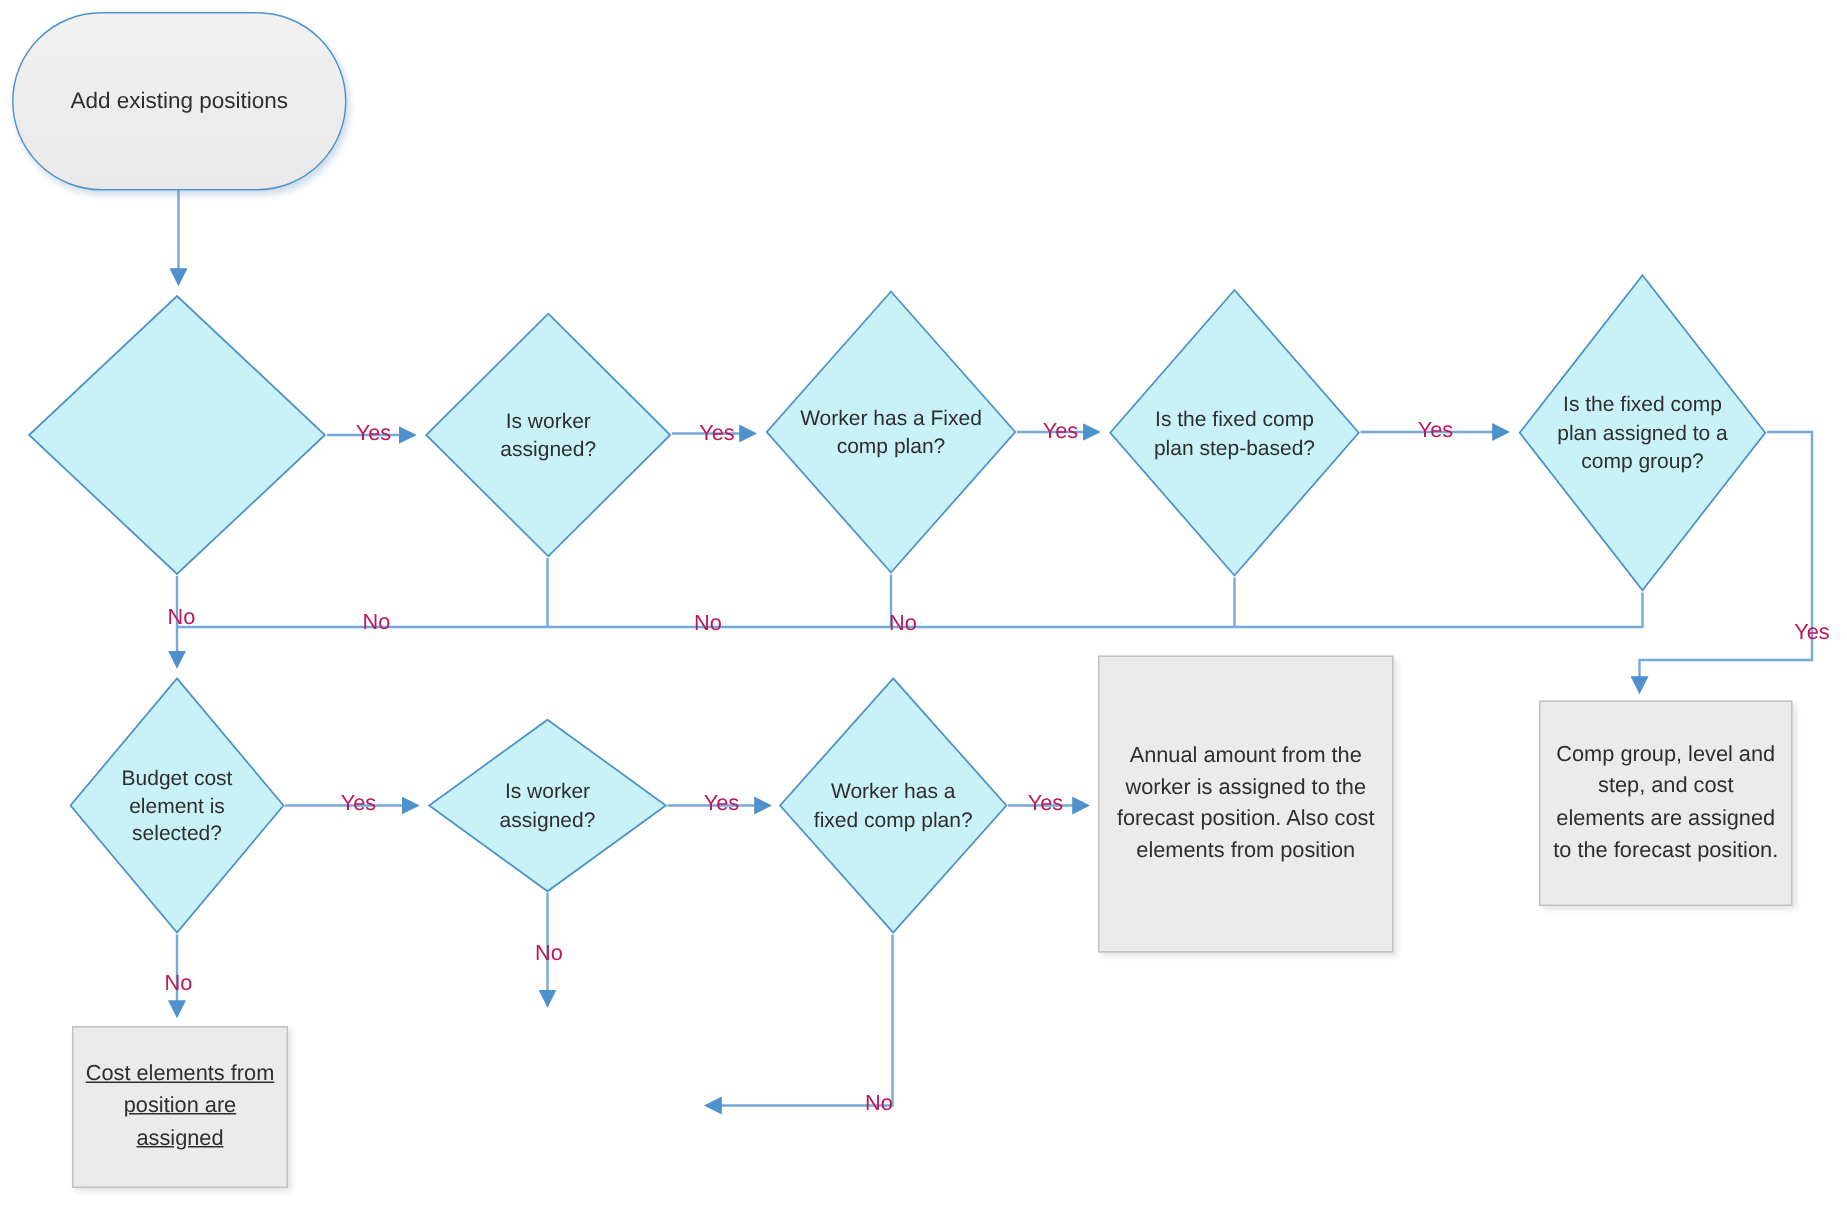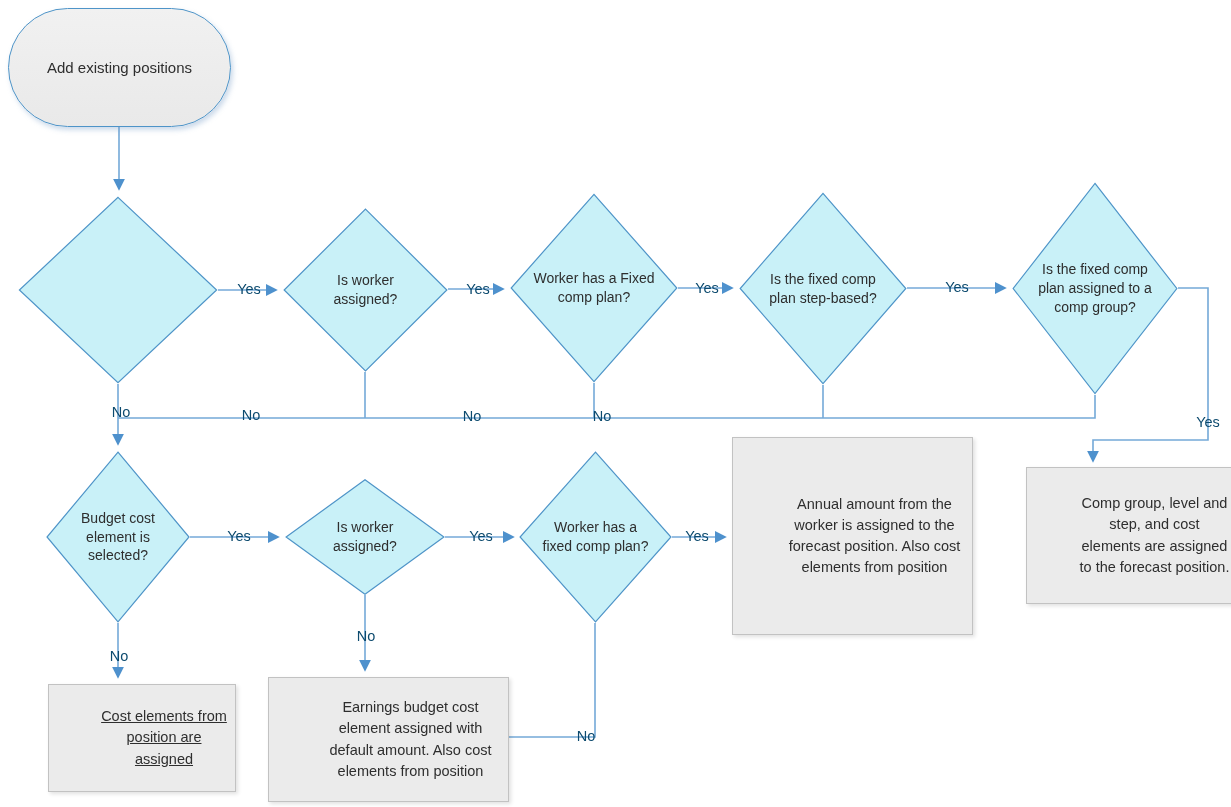--- a/index.html
+++ b/index.html
@@ -64,30 +64,29 @@
     position: absolute;
     background: #ebebeb;
     border: 1px solid #c2c2c2;
     box-shadow: 2px 2px 4px rgba(0,0,0,0.12);
     display: flex;
     align-items: center;
     justify-content: center;
     text-align: center;
     font-size: 14.5px;
     line-height: 1.45;
-    padding-left: 44px;
   }
   .pbox .lbl { padding: 4px 8px; }
 
   
   .edge-label {
     position: absolute;
     transform: translate(-50%, -50%);
     font-size: 14.5px;
-    color: #0c4a6e;
+    color: #be185d;
     white-space: nowrap;
     z-index: 3;
   }
 </style>
 </head>
 <body>
 
 <div id="canvas">
 
   <svg id="connectors" viewBox="0 0 1231 807">
@@ -179,23 +178,20 @@
   </div>
 
   <div class="pbox" style="left:1010px; top:467px; width:167px; height:135px;margin-left:16px;">
     <div class="lbl">Comp group, level and step, and cost elements are assigned to the forecast position.</div>
   </div>
 
   <div class="pbox" style="left:48px; top:684px; width:142px; height:106px;text-decoration:underline;">
     <div class="lbl">Cost elements from position are assigned</div>
   </div>
 
-  <div class="pbox" style="left:268px; top:677px; width:195px; height:123px;">
-    <div class="lbl">Earnings budget cost element assigned with default amount. Also cost elements from position</div>
-  </div>
 
   <div class="edge-label" style="left:249px; top:289px;">Yes</div>
   <div class="edge-label" style="left:478px; top:289px;">Yes</div>
   <div class="edge-label" style="left:707px; top:288px;">Yes</div>
   <div class="edge-label" style="left:957px; top:287px;">Yes</div>
   <div class="edge-label" style="left:1208px; top:422px;">Yes</div>
   <div class="edge-label" style="left:239px; top:536px;">Yes</div>
   <div class="edge-label" style="left:481px; top:536px;">Yes</div>
   <div class="edge-label" style="left:697px; top:536px;">Yes</div>
 

